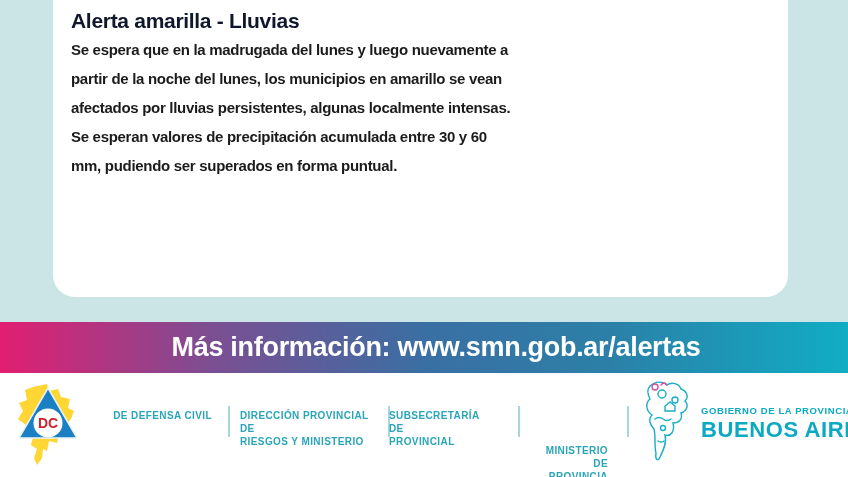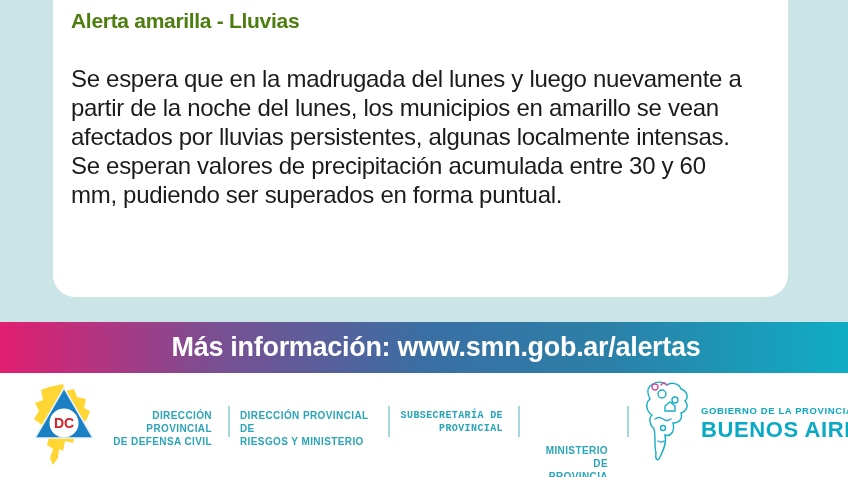--- a/index.html
+++ b/index.html
@@ -21,28 +21,27 @@
     top: -26px;
     width: 735px;
     height: 323px;
     background: #ffffff;
     border-radius: 22px;
     padding: 32px 20px 0 18px;
   }
   .alert-title {
     font-size: 21px;
     font-weight: 700;
-    color: #4d7c0f;
+    color: #0f172a;
     letter-spacing: -0.3px;
     line-height: 29px;
   }
   .alert-body {
-    margin-top: 29px;
-    font-size: 24px;
-    font-weight: 400;
+    font-size: 15px;
+    font-weight: 700;
     color: #1b1b1b;
     letter-spacing: -0.3px;
     line-height: 29px;
   }
 
   
   .info-banner {
     position: absolute;
     left: 0;
     top: 322px;
@@ -80,21 +79,21 @@
     letter-spacing: 0.4px;
     line-height: 13px;
   }
   .org-sep {
     position: absolute;
     top: 33px;
     width: 2px;
     height: 31px;
     background: #a6d7de;
   }
-  .dc-logo { position: absolute; left: 29px; top: 7px; }
+  .dc-logo { position: absolute; left: 13px; top: 7px; }
   .ba-emblem { position: absolute; left: 642px; top: 6px; }
   .ba-wordmark { position: absolute; left: 701px; top: 32px; }
   .ba-wordmark .line1 {
     font-size: 9.5px;
     font-weight: 700;
     color: #0aa9c4;
     letter-spacing: 0.6px;
     white-space: nowrap;
   }
   .ba-wordmark .line2 {
@@ -134,32 +133,31 @@
                  L 58,39 L 52,45 L 55,53 L 46,55 L 44,63 L 36,61 L 34,71 L 30,69
                  L 29,78 L 24,85 L 21,78 L 24,69 L 18,65 L 20,57 L 10,53 L 13,45
                  L 5,39 L 10,31 L 6,23 L 14,20 L 12,10 Z" fill="#ffd633"></path>
         <path d="M 35,8 L 64,58 L 6,58 Z" fill="#1b7fc4" stroke="#e9f3f9" stroke-width="1.5"></path>
         <circle cx="35" cy="43" r="14.5" fill="#ffffff"></circle>
         <text x="35" y="48" text-anchor="middle" font-family="Liberation Sans, sans-serif" font-size="14" font-weight="bold" fill="#d0202a">DC</text>
       </svg>
     </div>
 
     <div class="org-label" style="left:92px; width:120px; text-align:right;">
-      <div>DIRECCIÓN PROVINCIAL</div>
       <div>DE DEFENSA CIVIL</div>
     </div>
     <div class="org-sep" style="left:228px;"></div>
 
     <div class="org-label" style="left:240px; width:134px; text-align:left;">
       <div>DIRECCIÓN PROVINCIAL DE</div>
       <div>RIESGOS Y MINISTERIO</div>
     </div>
     <div class="org-sep" style="left:388px;"></div>
 
-    <div class="org-label" style="left:399px; width:104px; text-align:right;font-family:Liberation Mono, monospace;">
+    <div class="org-label" style="left:389px; width:104px; text-align:left;">
       <div>SUBSECRETARÍA DE</div>
       <div>PROVINCIAL</div>
     </div>
     <div class="org-sep" style="left:518px;"></div>
 
     <div class="org-label" style="left:528px; width:80px; text-align:right;margin-top:35px;">
       <div>MINISTERIO DE</div>
       <div>PROVINCIA</div>
     </div>
     <div class="org-sep" style="left:627px;"></div>

